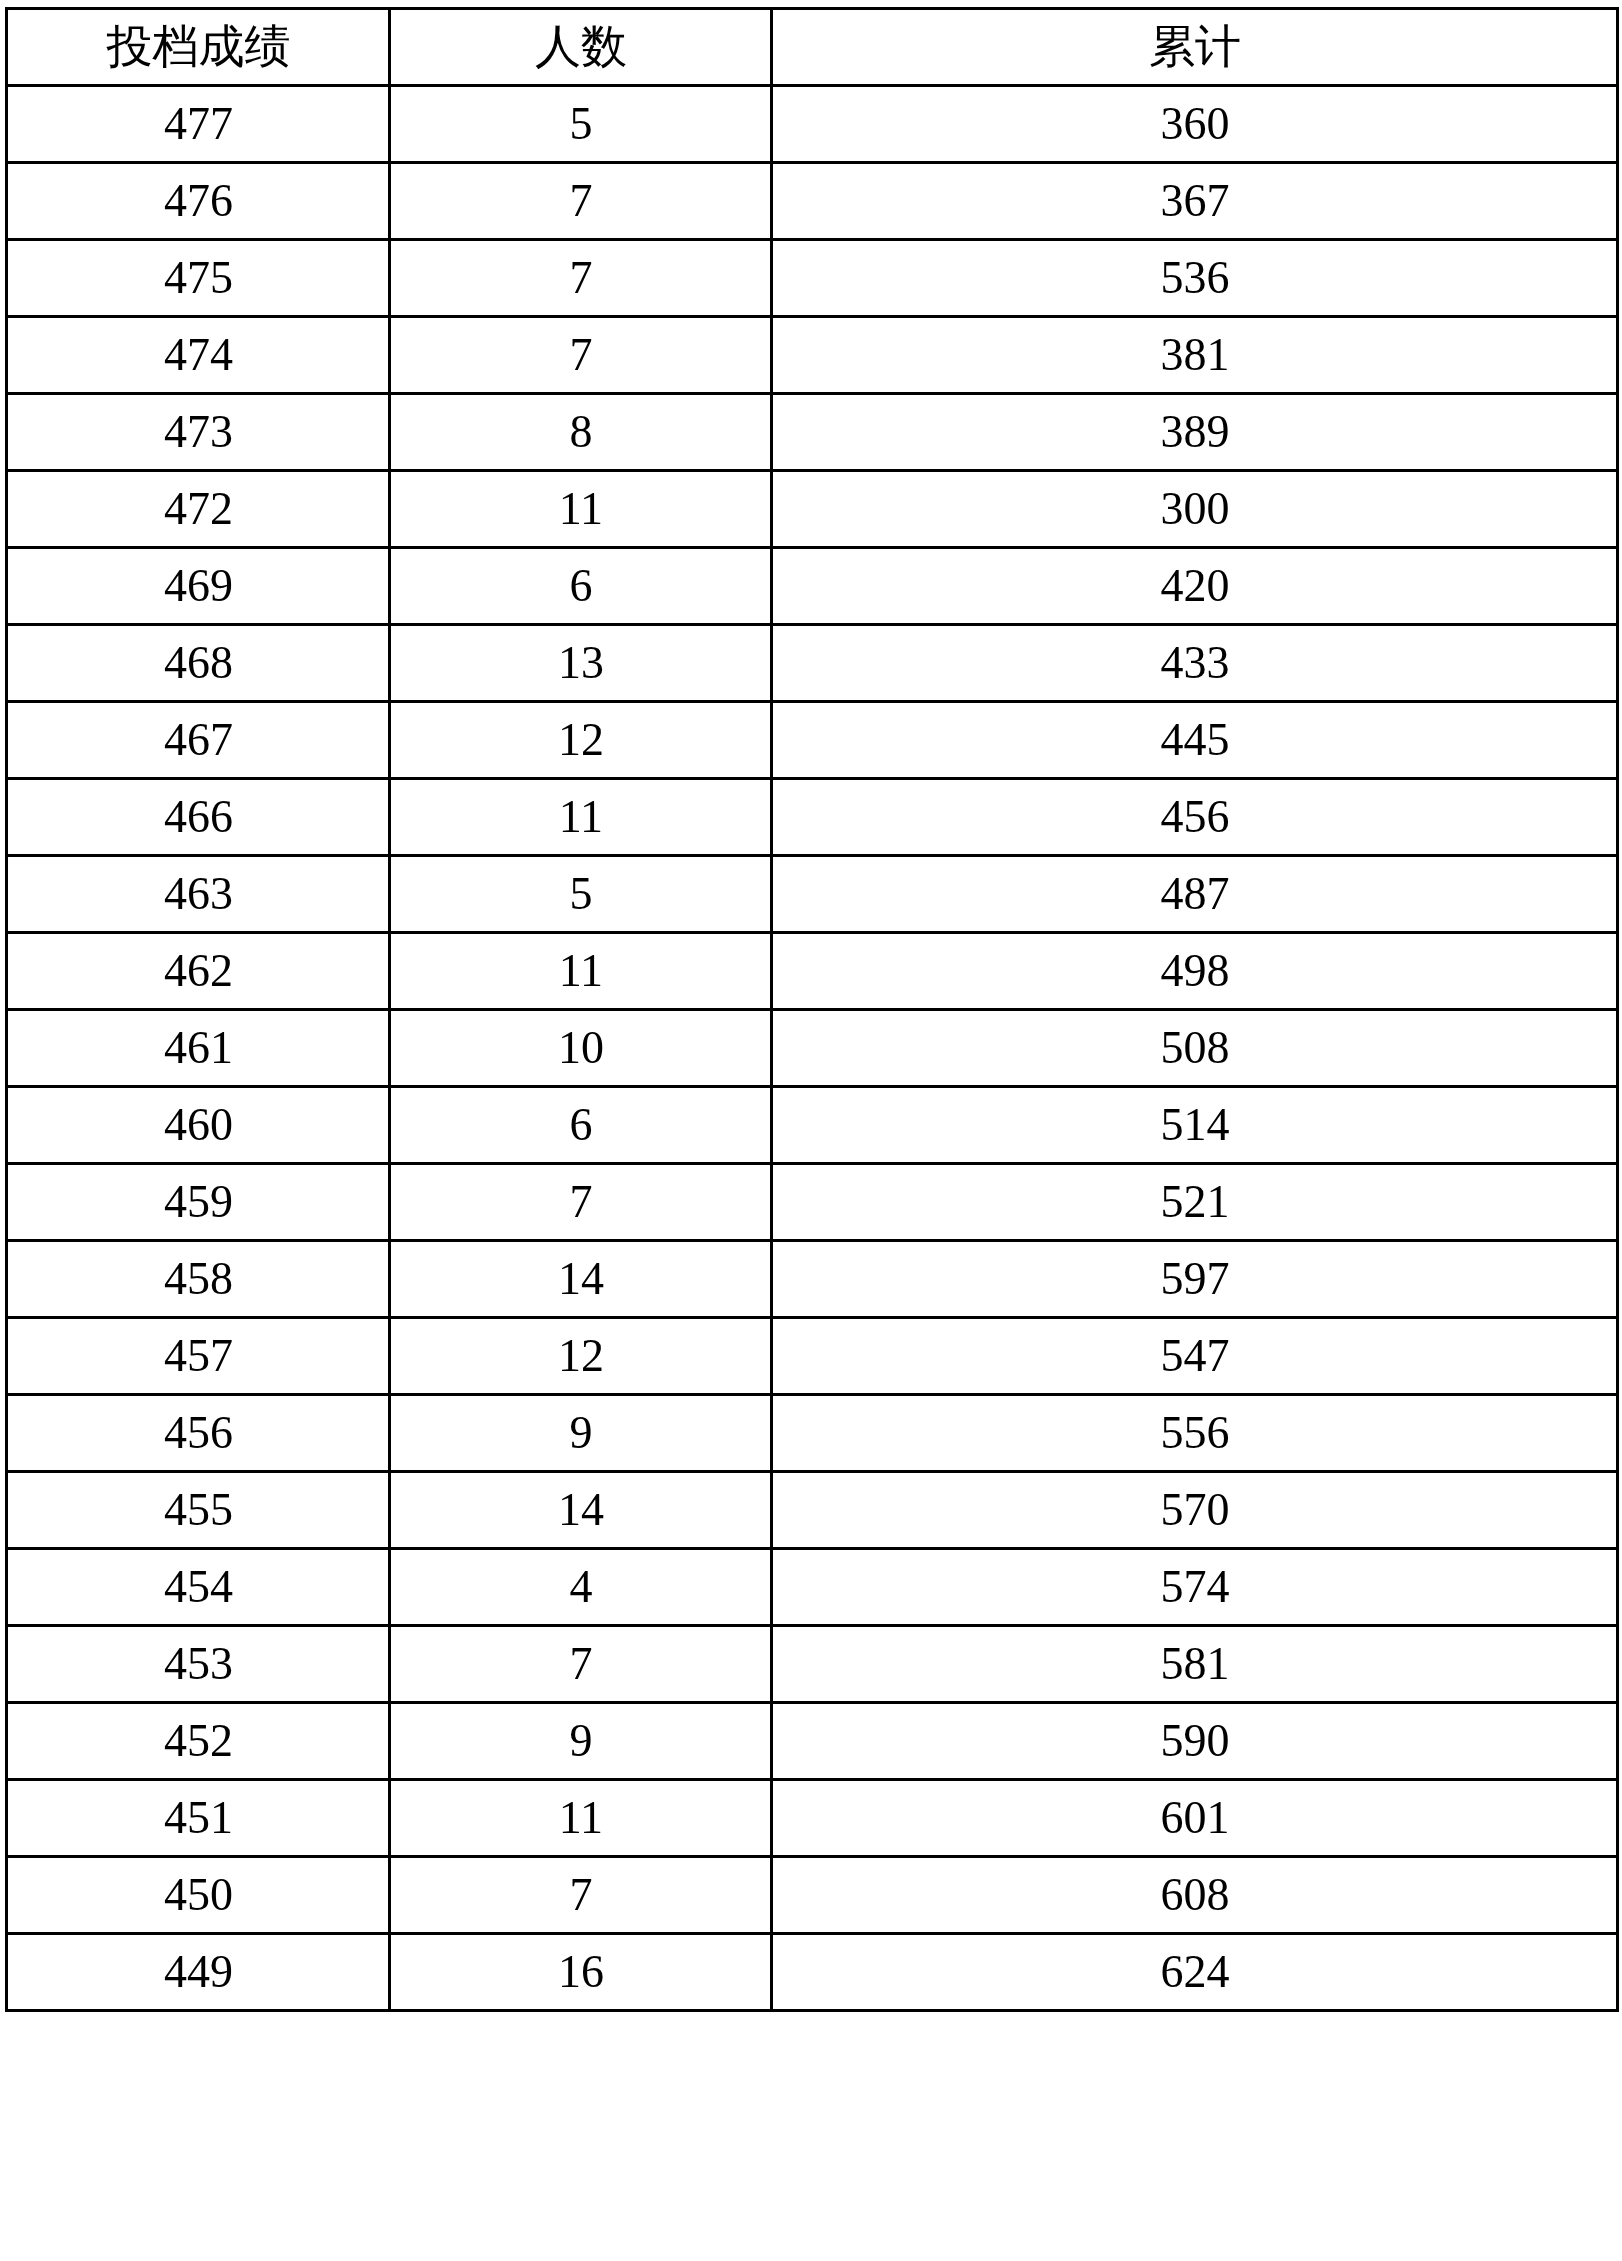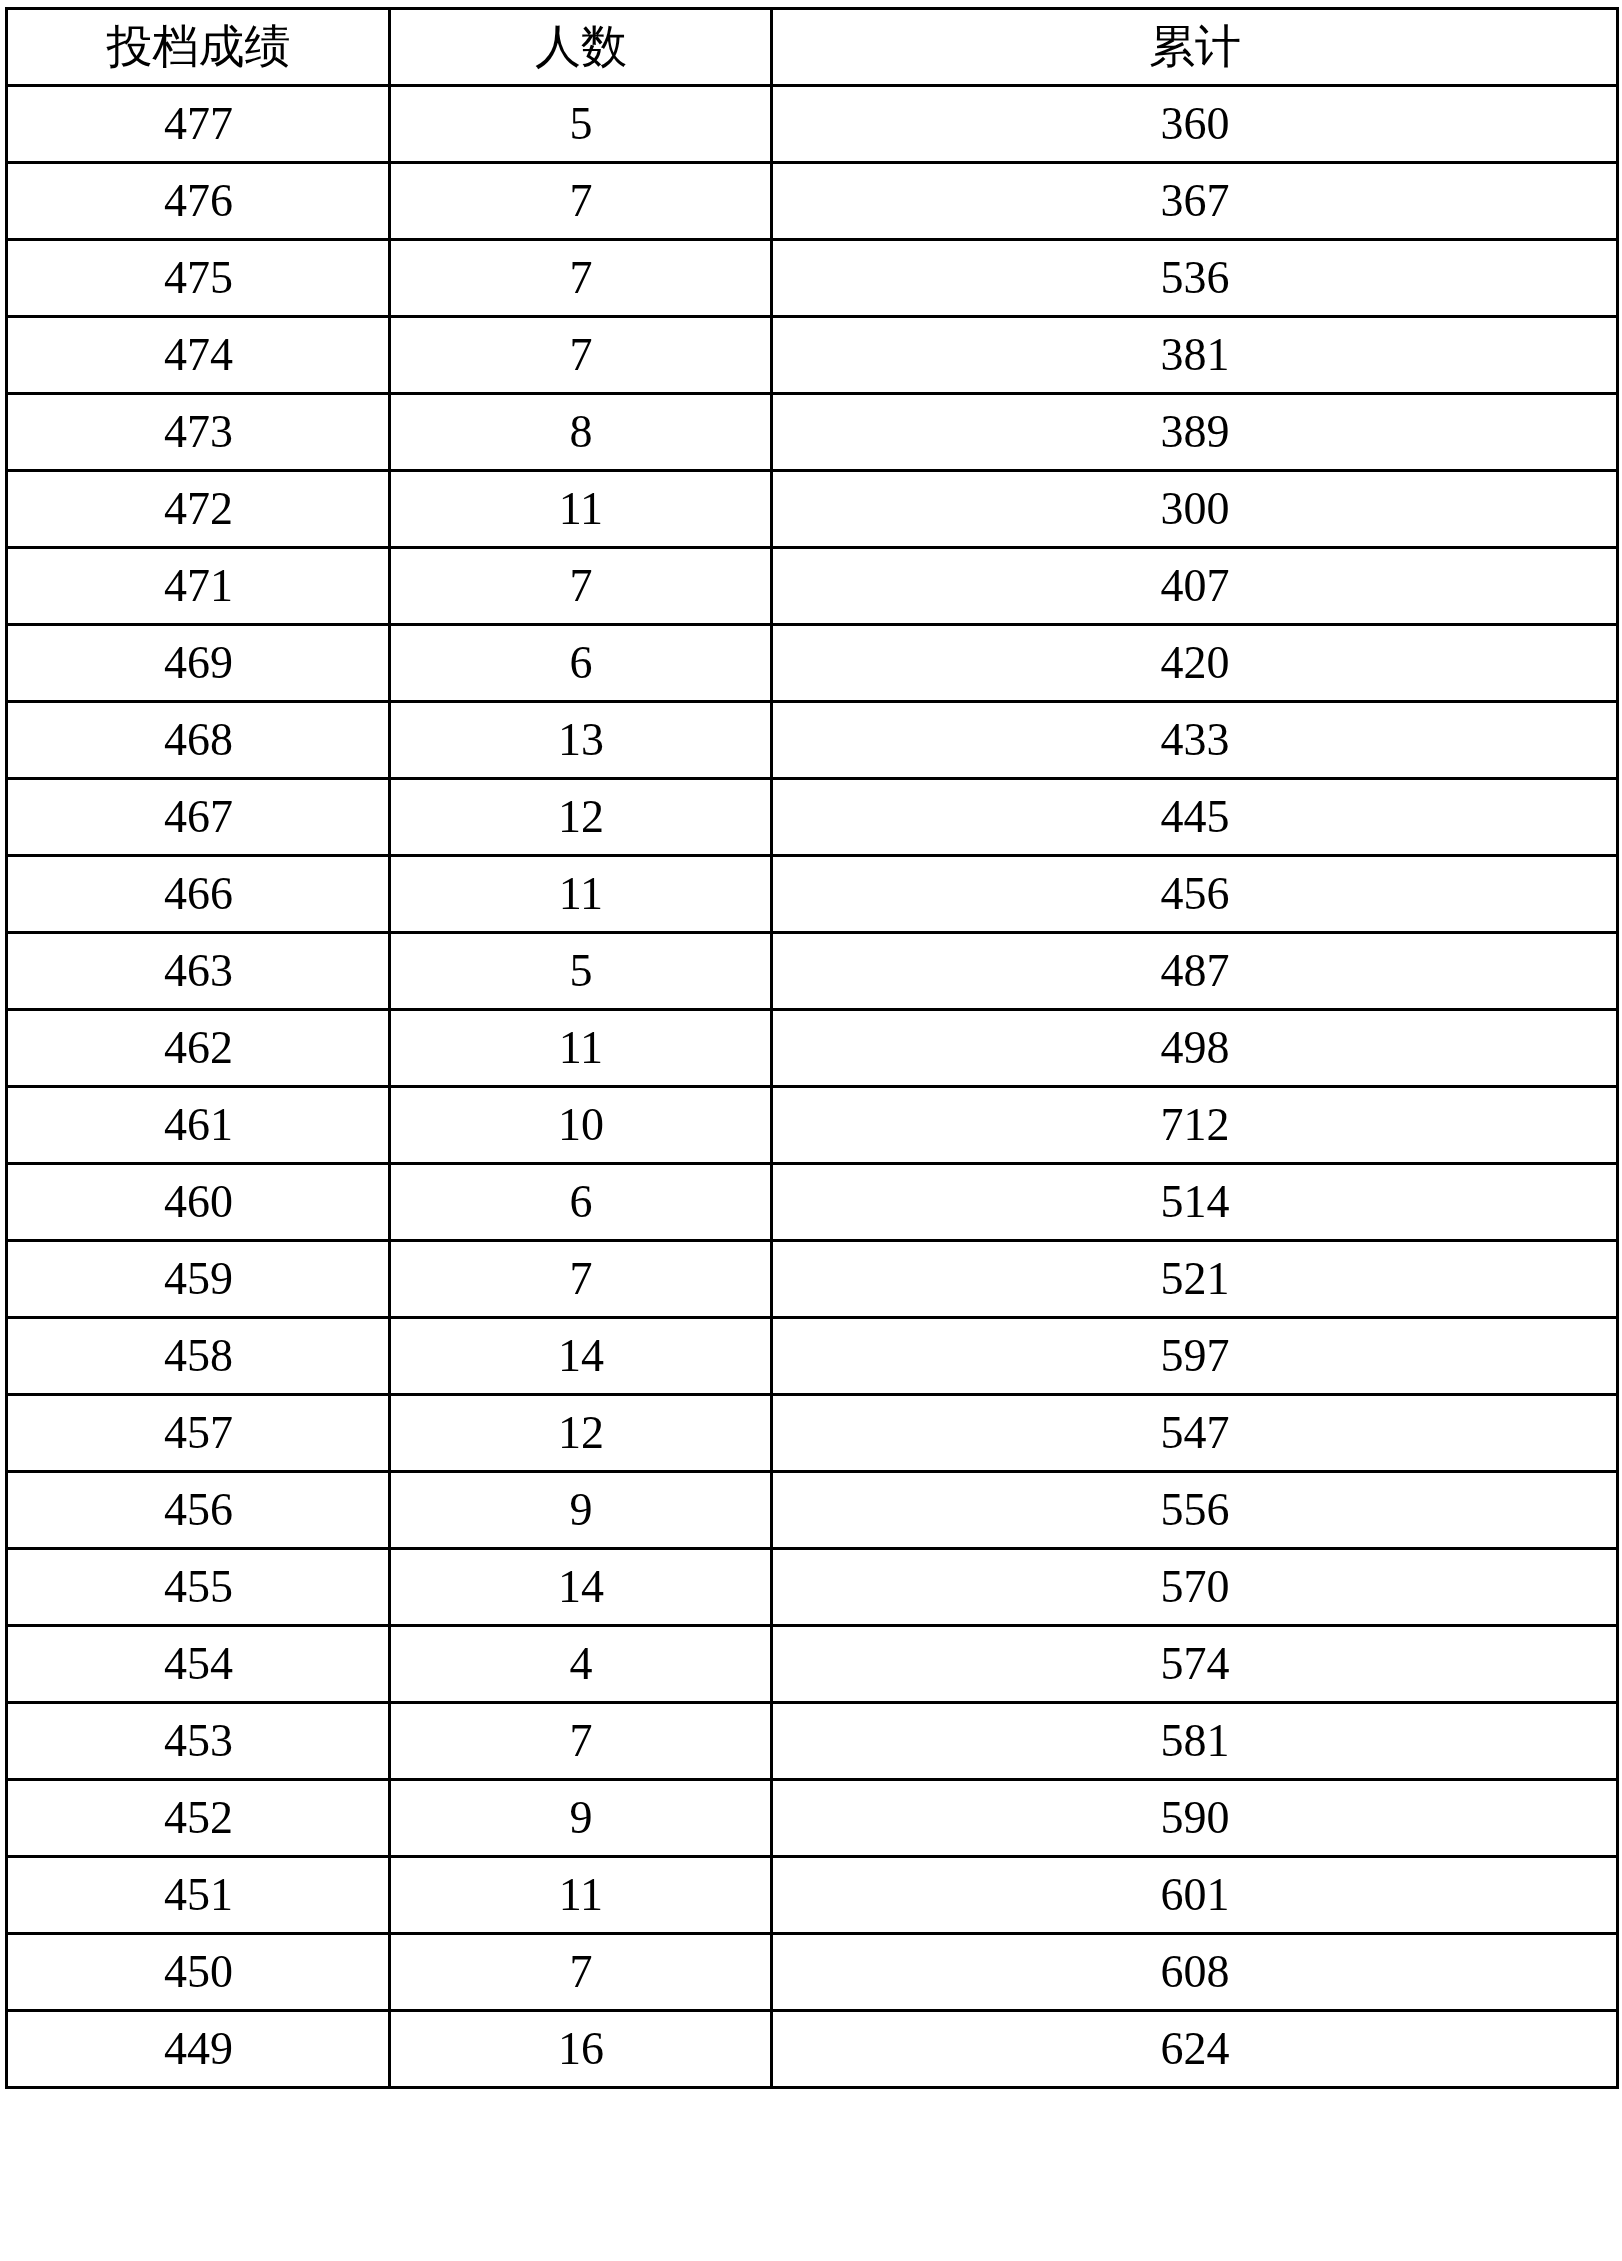--- a/index.html
+++ b/index.html
@@ -83,25 +83,20 @@
     <td>473</td>
     <td>8</td>
     <td>389</td>
   </tr>
         <tr>
     <td>472</td>
     <td>11</td>
     <td>300</td>
   </tr>
         <tr>
-    <td>471</td>
-    <td>7</td>
-    <td>407</td>
-  </tr>
-        <tr>
     <td>469</td>
     <td>6</td>
     <td>420</td>
   </tr>
         <tr>
     <td>468</td>
     <td>13</td>
     <td>433</td>
   </tr>
         <tr>
@@ -120,21 +115,21 @@
     <td>487</td>
   </tr>
         <tr>
     <td>462</td>
     <td>11</td>
     <td>498</td>
   </tr>
         <tr>
     <td>461</td>
     <td>10</td>
-    <td>712</td>
+    <td>508</td>
   </tr>
         <tr>
     <td>460</td>
     <td>6</td>
     <td>514</td>
   </tr>
         <tr>
     <td>459</td>
     <td>7</td>
     <td>521</td>

